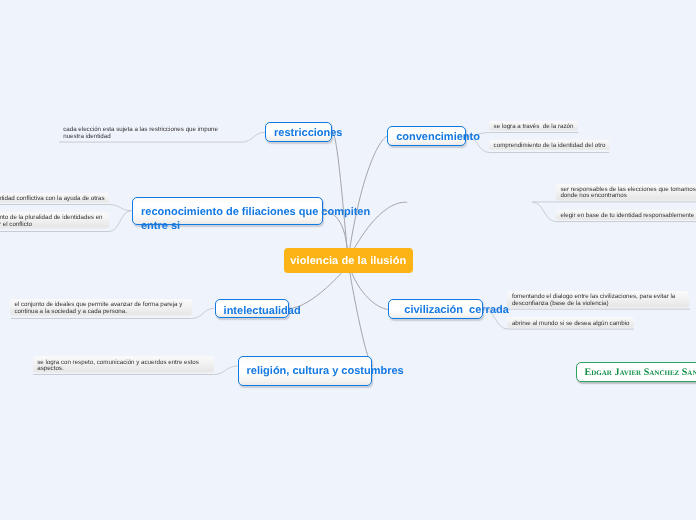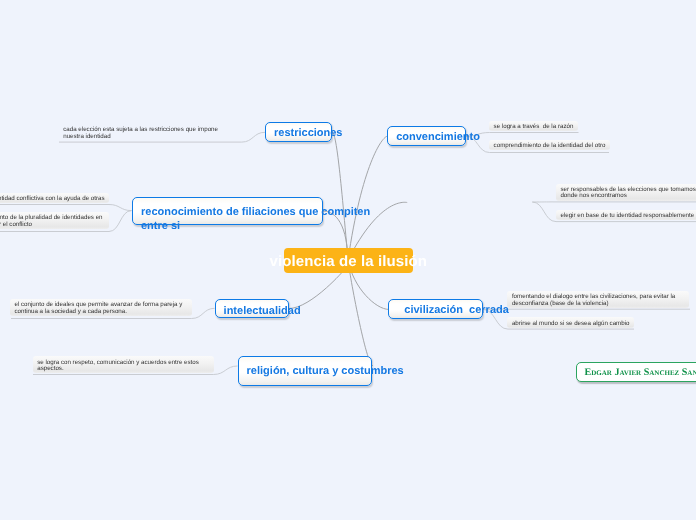--- a/index.html
+++ b/index.html
@@ -5,21 +5,21 @@
   html,body{margin:0;padding:0;}
   body{width:696px;height:520px;overflow:hidden;background:#eff3fc;
        font-family:"Liberation Sans",sans-serif;
        -webkit-font-smoothing:antialiased;text-rendering:geometricPrecision;}
   #canvas{position:relative;width:696px;height:520px;overflow:hidden;}
   svg#links{position:absolute;left:0;top:0;width:696px;height:520px;pointer-events:none;}
 
   .node{position:absolute;box-sizing:border-box;white-space:pre;}
 
   .root{background:#fcb316;border-radius:4px;padding-top:1.5px;color:#ffffff;font-weight:bold;
-        font-size:15px;display:flex;align-items:center;justify-content:center;
+        font-size:11px;display:flex;align-items:center;justify-content:center;
         letter-spacing:0.1px;}
 
   .topic{border:1.7px solid #0d7ae6;border-radius:5px;
          background:linear-gradient(180deg,#fdfaf4 0%,#ffffff 22%,#ffffff 55%,#f3f2f0 88%,#e9e9e7 100%);
          color:#1478e2;font-weight:bold;font-size:11px;
          display:flex;align-items:center;padding:1.4px 8px 0 8px;
          box-shadow:1px 1.2px 1.4px rgba(0,0,0,0.16);}
 
   .topic.multi{white-space:pre;line-height:14px;align-items:flex-start;padding-top:7.3px;}
 

